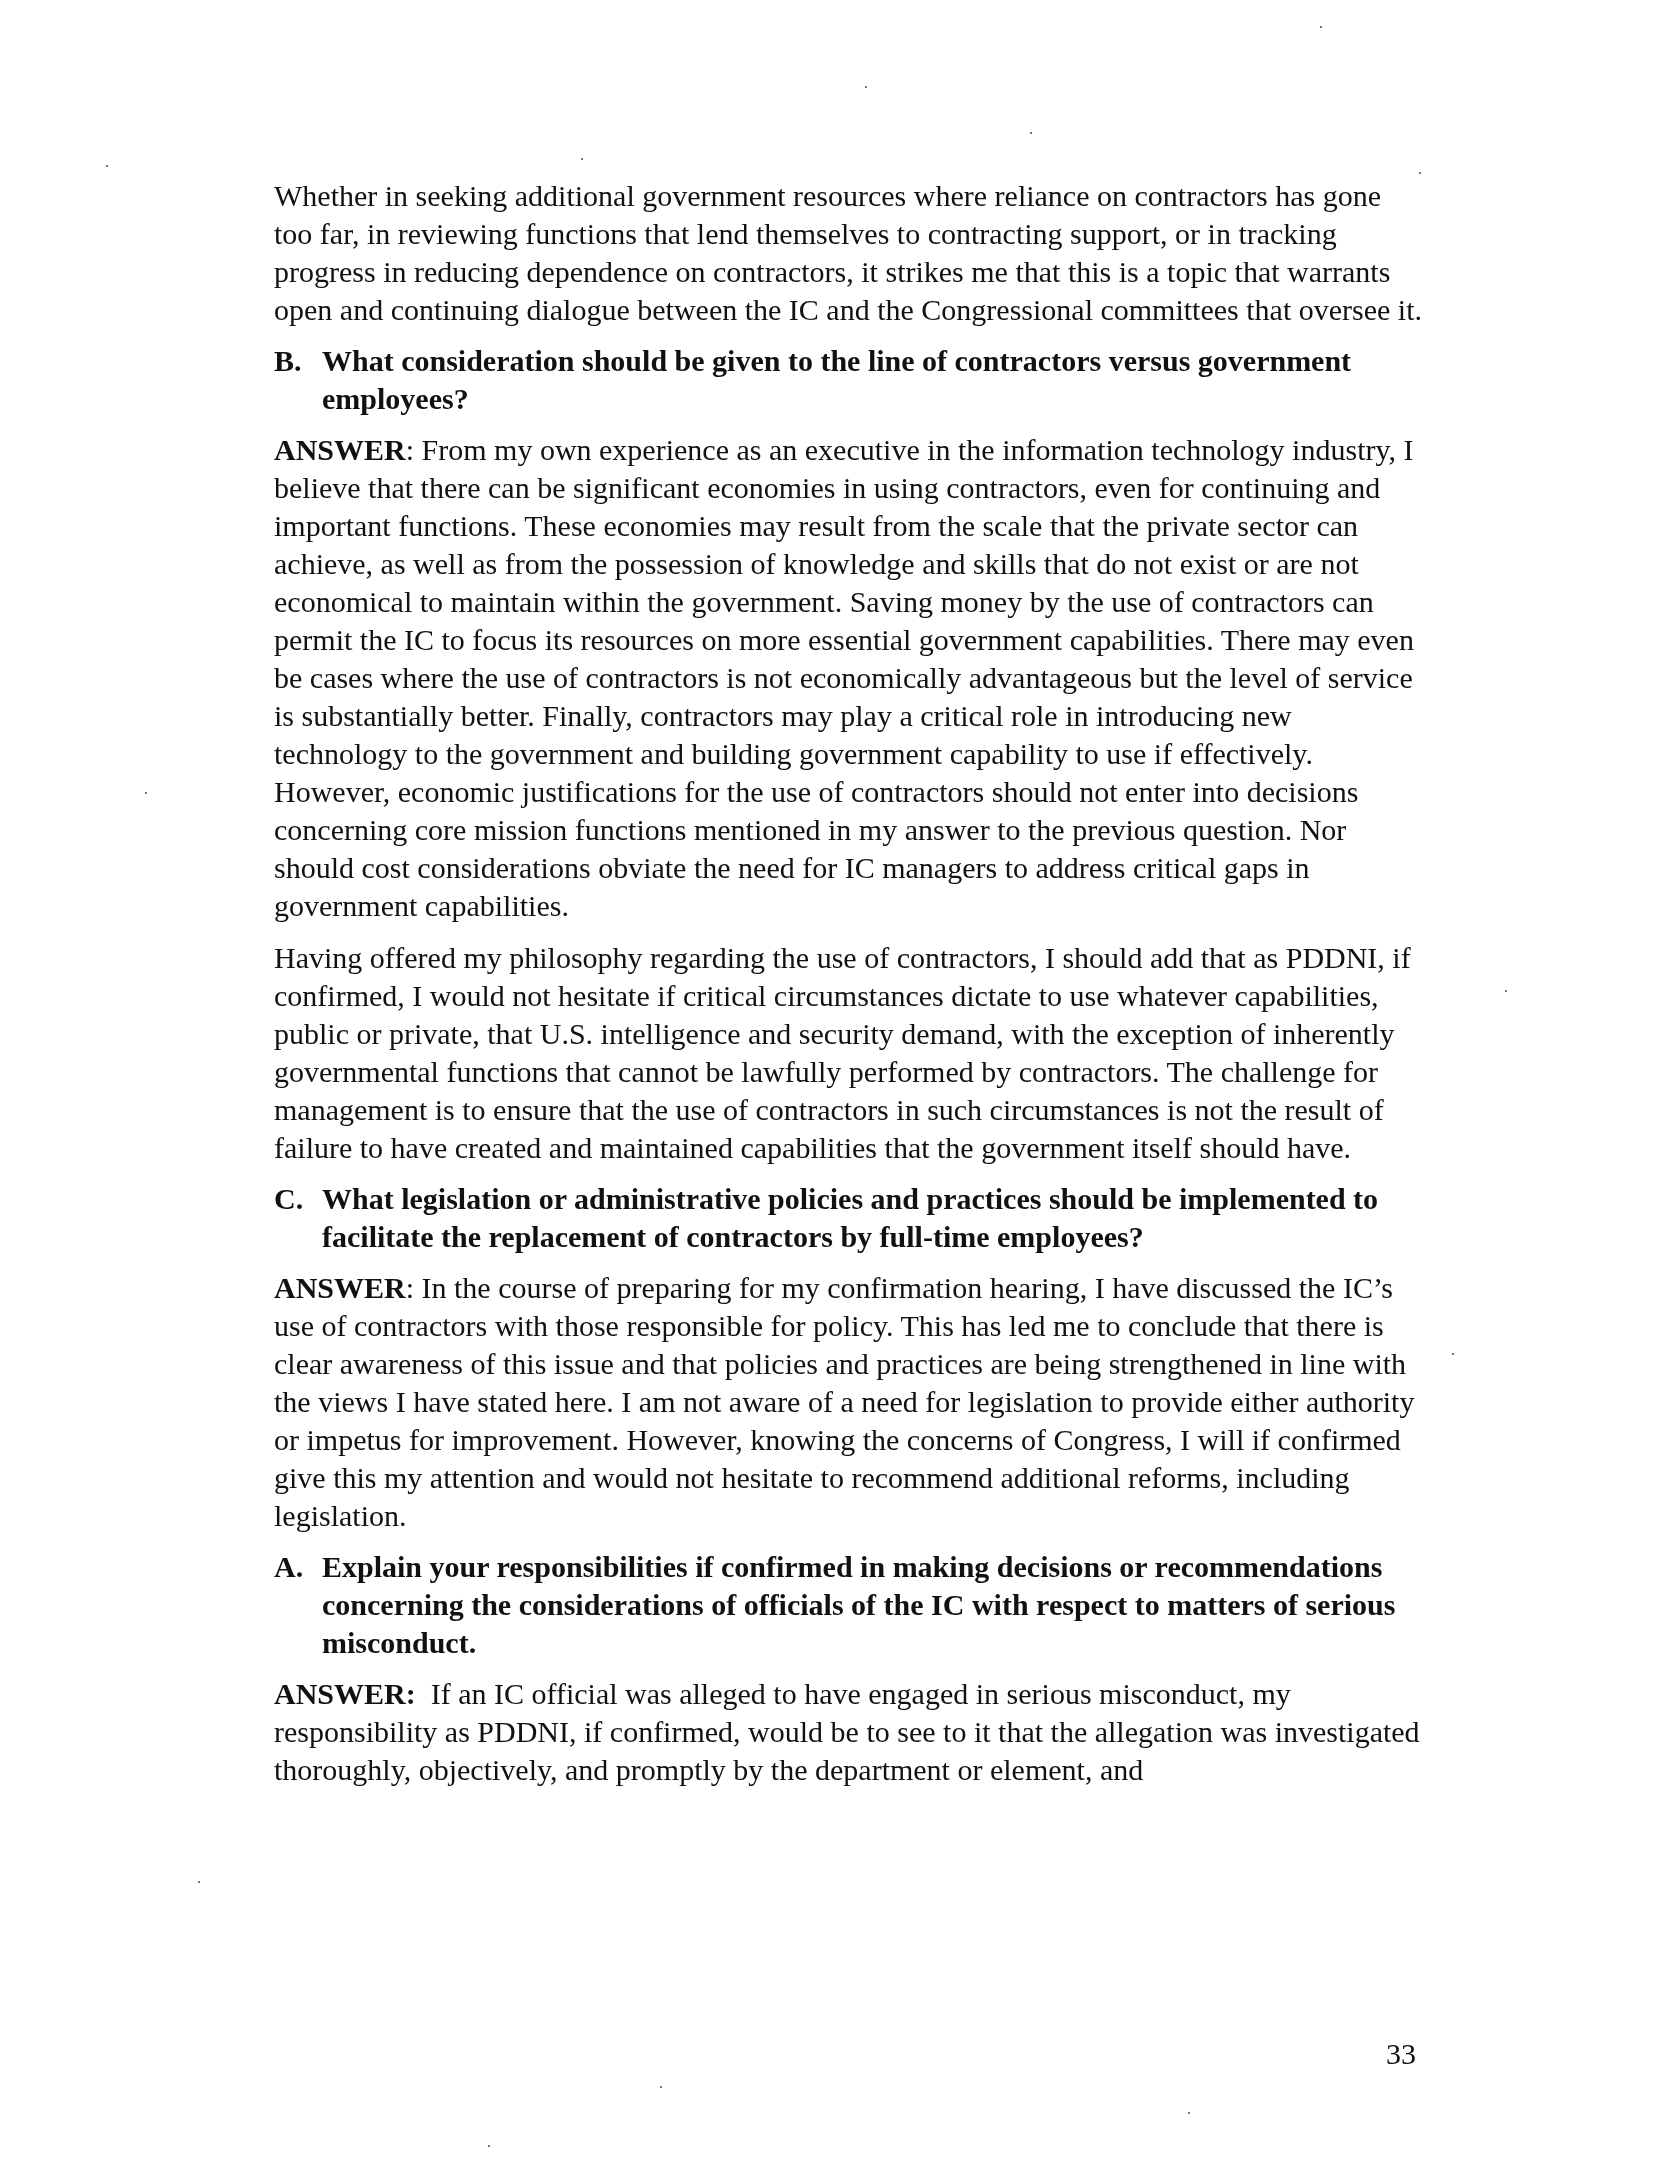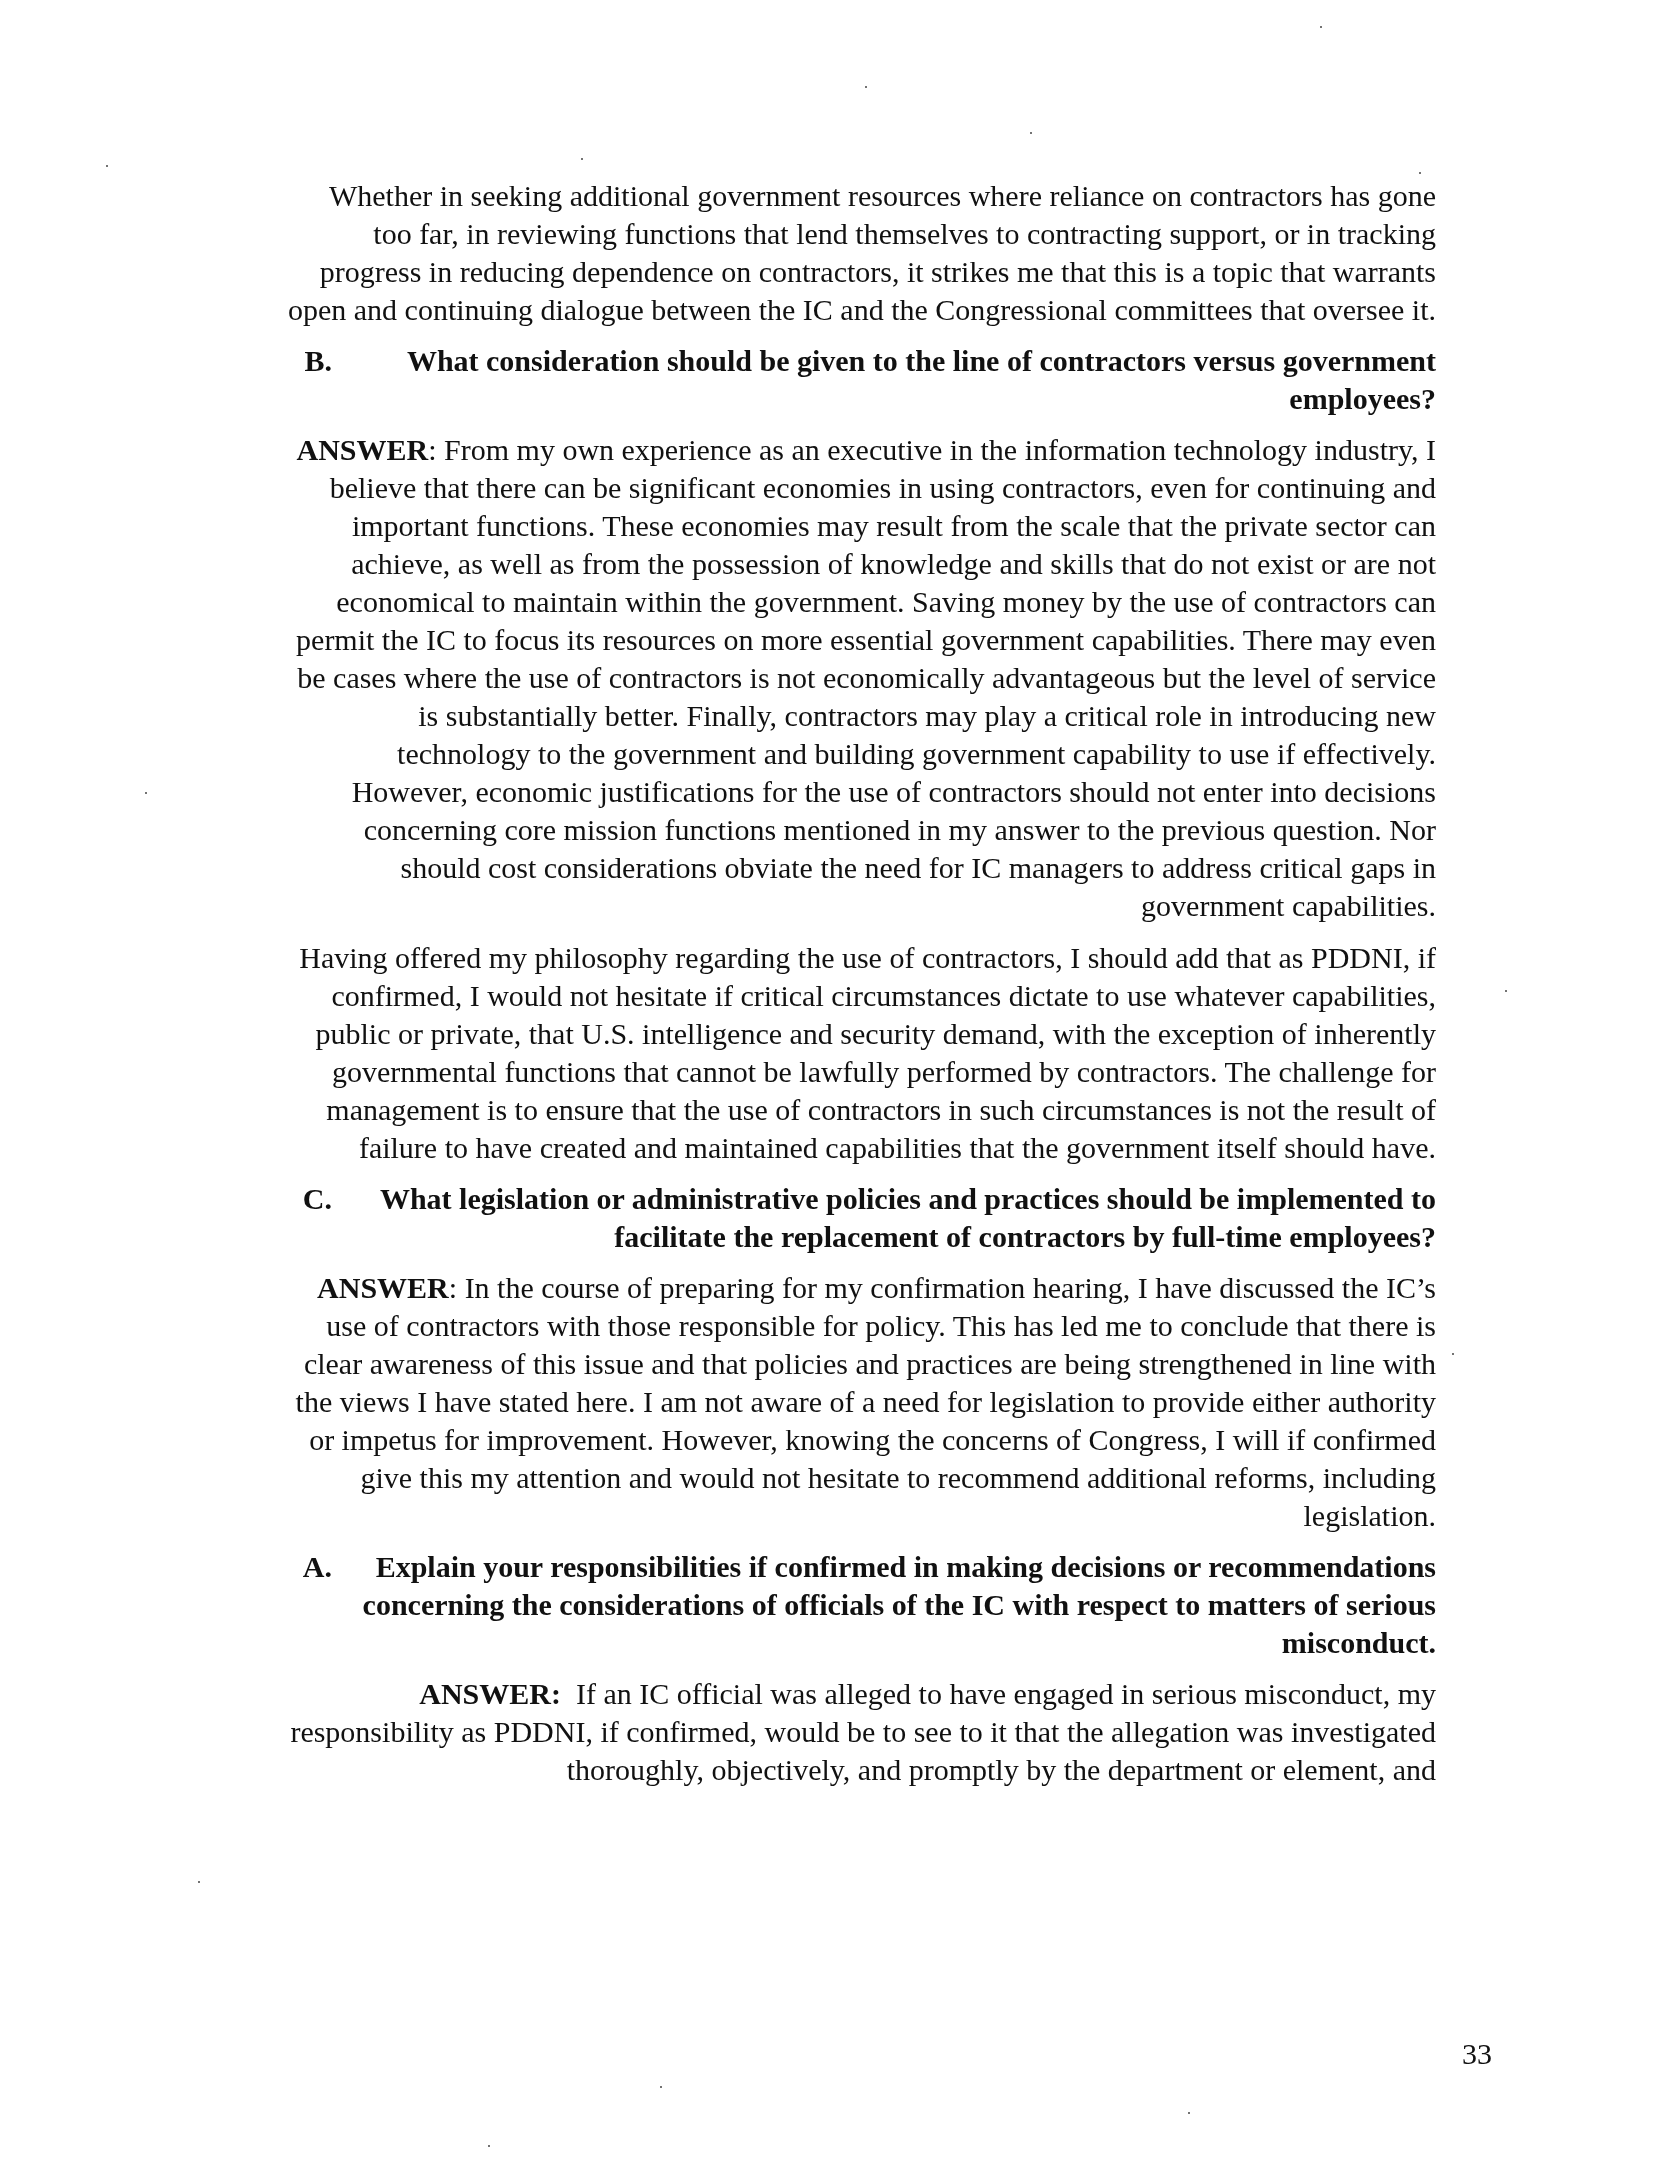--- a/index.html
+++ b/index.html
@@ -10,24 +10,23 @@
     body {
       width: 1680px;
       height: 2183px;
       position: relative;
       overflow: hidden;
       font-family: "Liberation Serif", "DejaVu Serif", serif;
       color: #111111;
     }
     .page {
       position: absolute;
-      left: 284px;
+      left: 274px;
       top: 177px;
       width: 1152px;
-      text-align: right;
     }
     p {
       margin: 0;
       font-size: 30px;
       line-height: 38px;
     }
     .para { margin-bottom: 13.2px; }
     .q-item {
       display: flex;
       font-weight: bold;
@@ -42,21 +41,21 @@
     .q-text { flex: 1; }
     .answer-label { font-weight: bold; }
     .question-heading {
       font-weight: bold;
       font-size: 30px;
       line-height: 38px;
       margin-bottom: 17px;
     }
     .page-number {
       position: absolute;
-      left: 1462px;
+      left: 1386px;
       top: 2035px;
       font-size: 30px;
       line-height: 38px;
       font-family: "Liberation Serif", "DejaVu Serif", serif;
     }
     .speck {
       position: absolute;
       width: 2px;
       height: 2px;
       background: #444;

